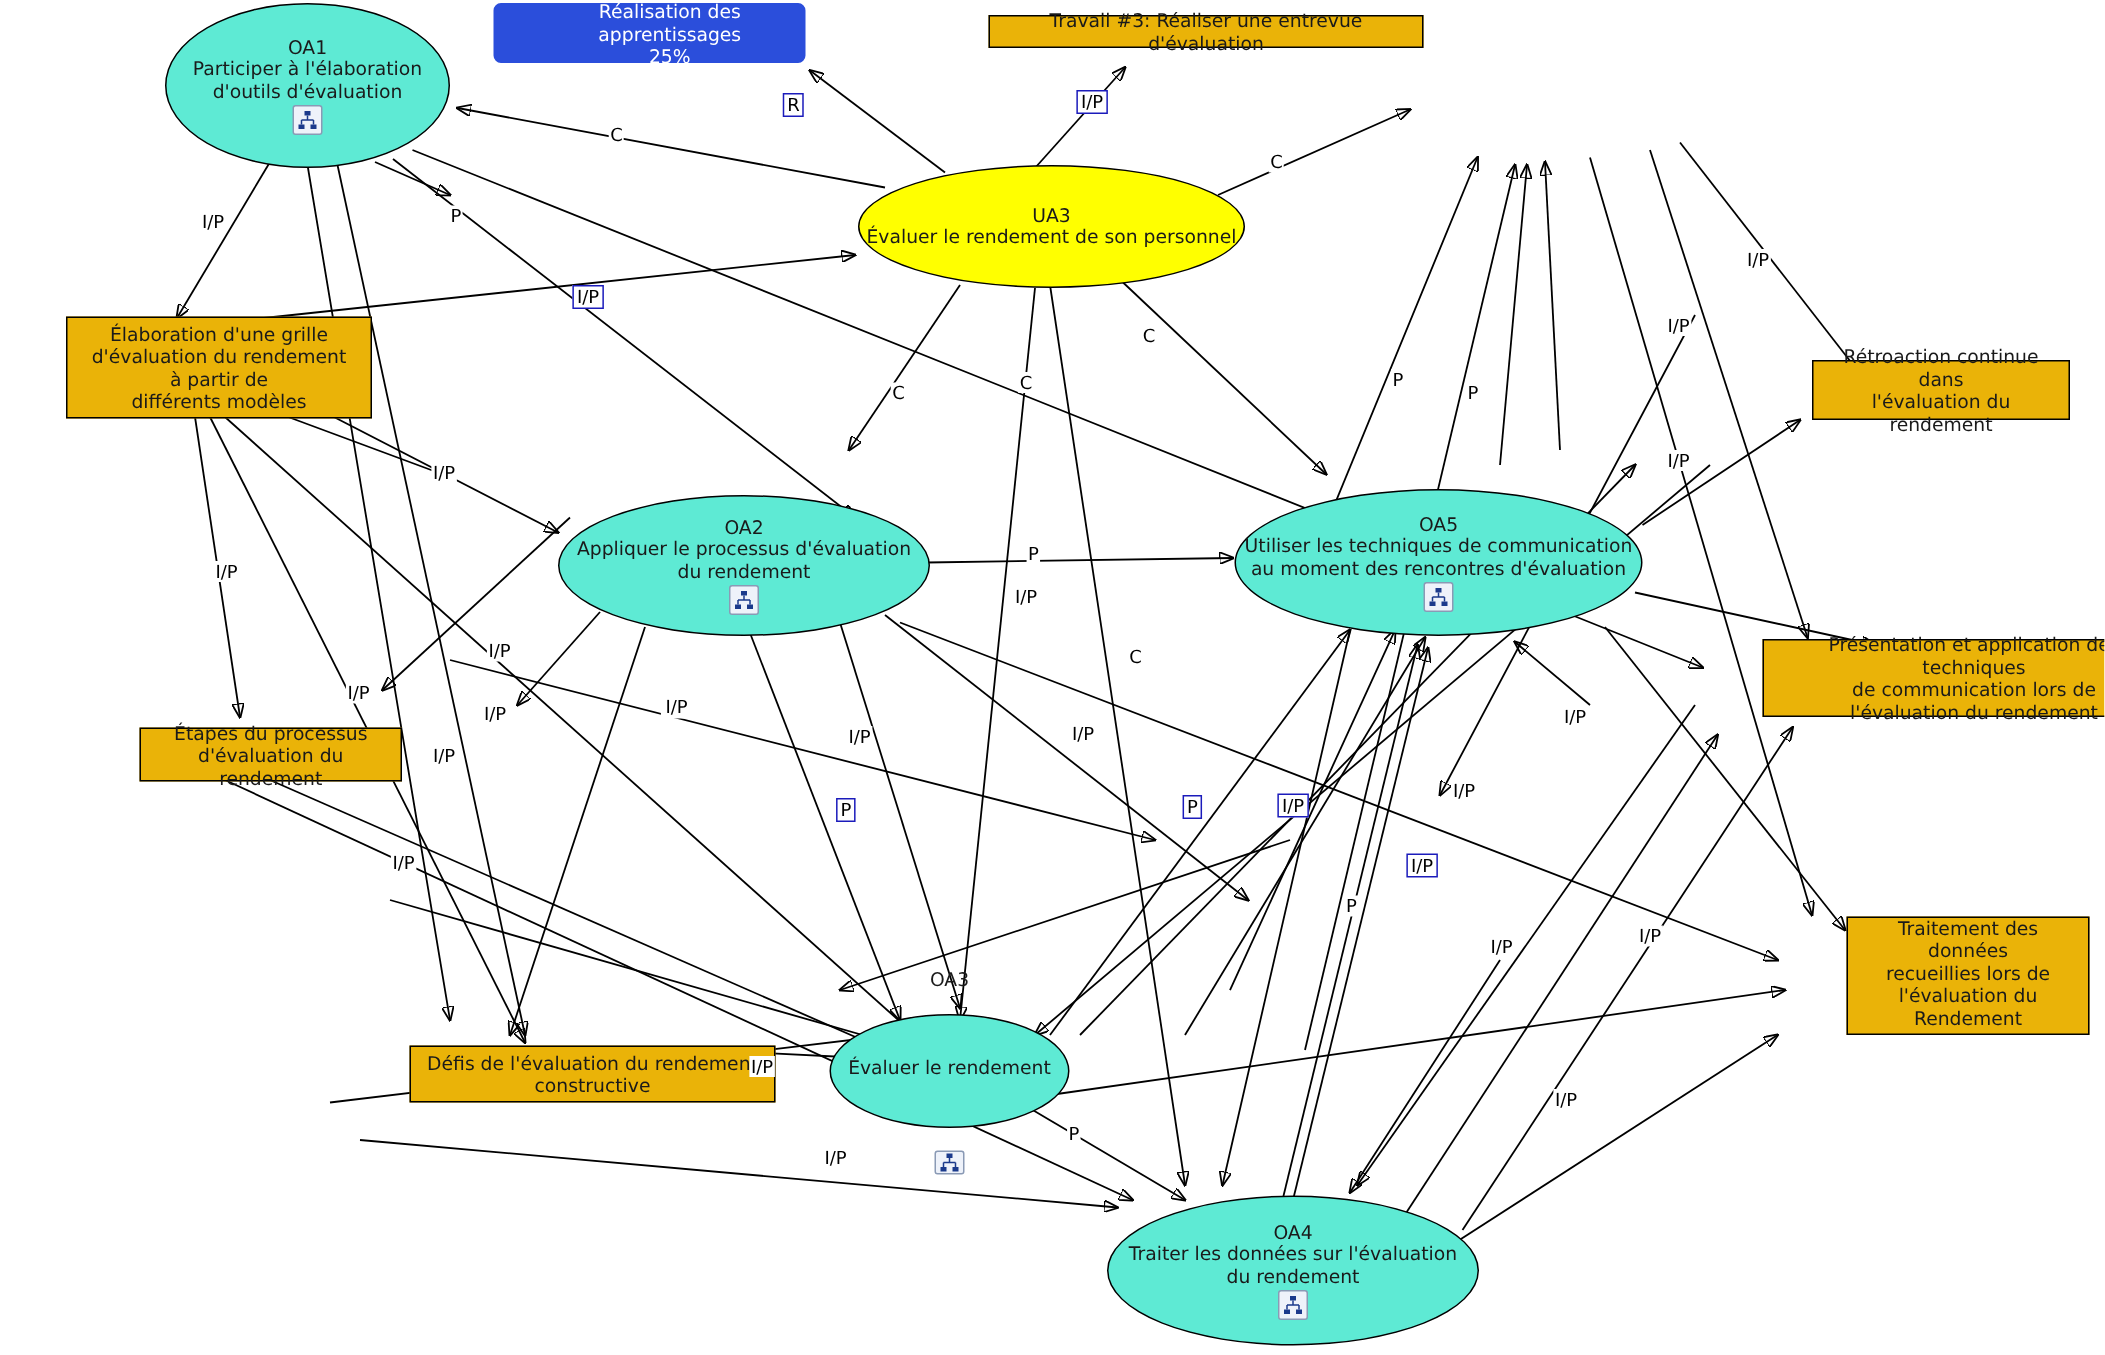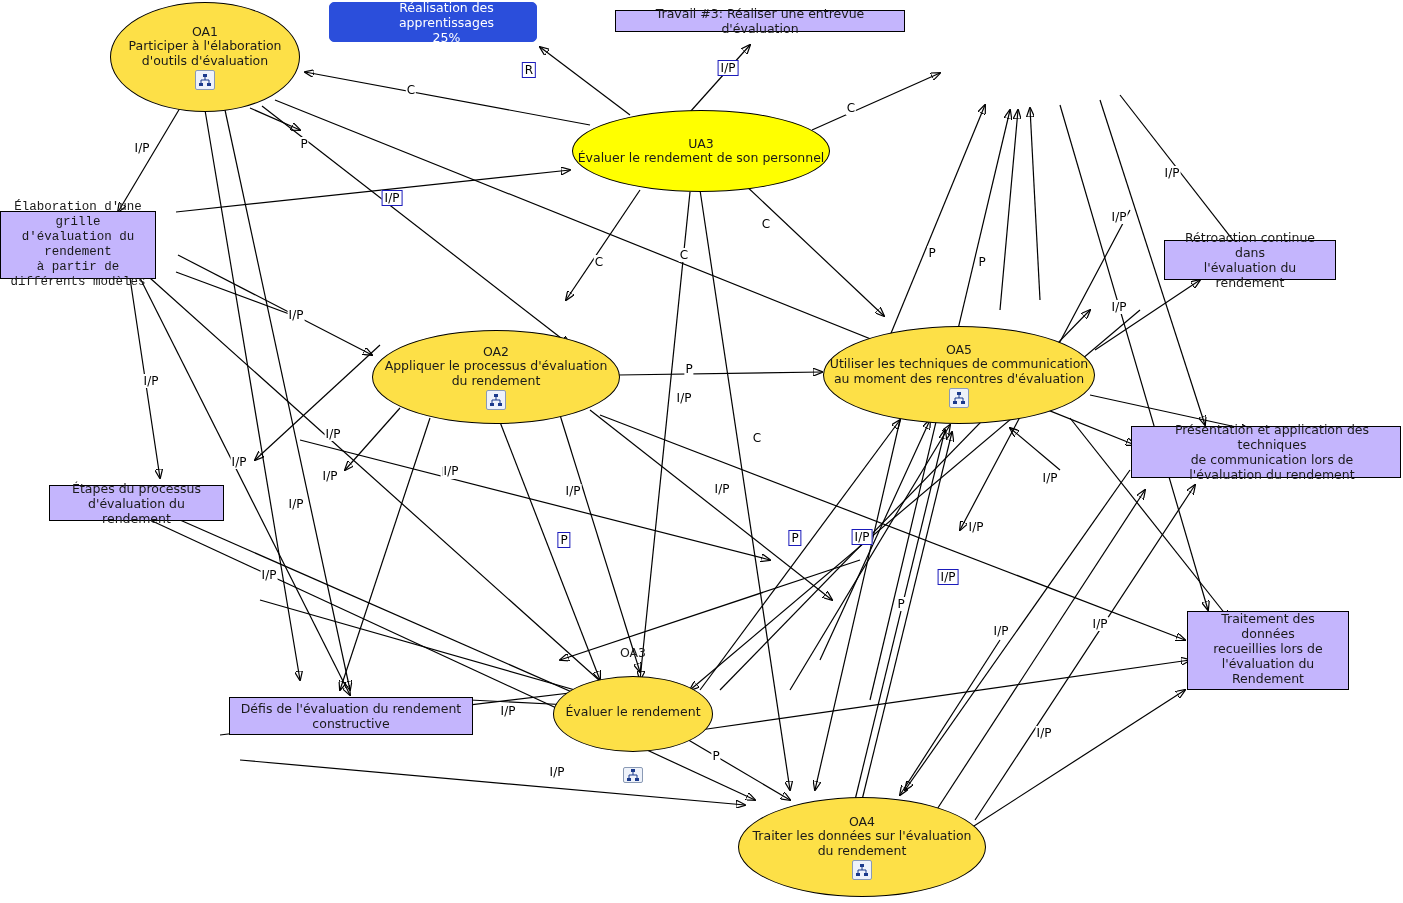--- a/index.html
+++ b/index.html
@@ -3,25 +3,25 @@
 <meta charset="utf-8">
 <style>
   html,body{margin:0;padding:0;background:#ffffff;}
   body{font-family:"DejaVu Sans","Liberation Sans",sans-serif;}
   #stage{position:relative;width:1403px;height:903px;background:#ffffff;overflow:hidden;}
   svg.edges{position:absolute;left:0;top:0;width:1403px;height:903px;}
   svg.edges line,svg.edges path{stroke:#000000;stroke-width:1.2;fill:none;}
 
   .node{position:absolute;box-sizing:border-box;display:flex;flex-direction:column;
         align-items:center;justify-content:center;text-align:center;color:#1a1a1a;}
-  .ellipse{border:1.4px solid #000;border-radius:50%;background:#fde047;}
+  .ellipse{border:1.4px solid #000;border-radius:50%;background:#5eead4;}
   .ellipse.ua{background:#ffff00;}
   .rect{border:1.4px solid #000;background:#c0c0c0;}
   .rect.blue{background:#2b4edb;border:1.4px solid #2b4edb;color:#ffffff;border-radius:5px;padding-left:27px;}
-  .rect.plain{background:#c4b5fd;}
+  .rect.plain{background:#eab308;margin-left:44px;}
   .nodeline{line-height:1.18;white-space:pre-line;}
   .ntitle{font-size:12.5px;}
   .nbody{font-size:12.5px;}
   .rtext{font-size:12.5px;padding:3px 6px;line-height:1.2;white-space:pre-line;}
 
   .orgicon{margin-top:2px;width:18px;height:18px;border:1px solid #8a9ab5;
            background:#eef2fa;border-radius:2px;display:flex;align-items:center;justify-content:center;}
   .orgicon svg{display:block;}
 
   .elabel{position:absolute;font-size:12px;color:#000;transform:translate(-50%,-50%);
@@ -196,21 +196,21 @@
 
   <div class="node rect blue" style="left:329px;top:2px;width:208px;height:40px;">
     <div class="rtext">Réalisation des apprentissages
 25%</div>
   </div>
 
   <div class="node rect plain" style="left:615px;top:10px;width:290px;height:22px;">
     <div class="rtext">Travail #3: Réaliser une entrevue d'évaluation</div>
   </div>
 
-  <div class="node rect plain" style="left:0px;top:211px;width:156px;height:68px;font-family:Liberation Mono, monospace;">
+  <div class="node rect plain" style="left:0px;top:211px;width:204px;height:68px;">
     <div class="rtext">Élaboration d'une grille
 d'évaluation du rendement
 à partir de
 différents modèles</div>
   </div>
 
   <div class="node rect plain" style="left:49px;top:485px;width:175px;height:36px;">
     <div class="rtext">Étapes du processus
 d'évaluation du rendement</div>
   </div>

